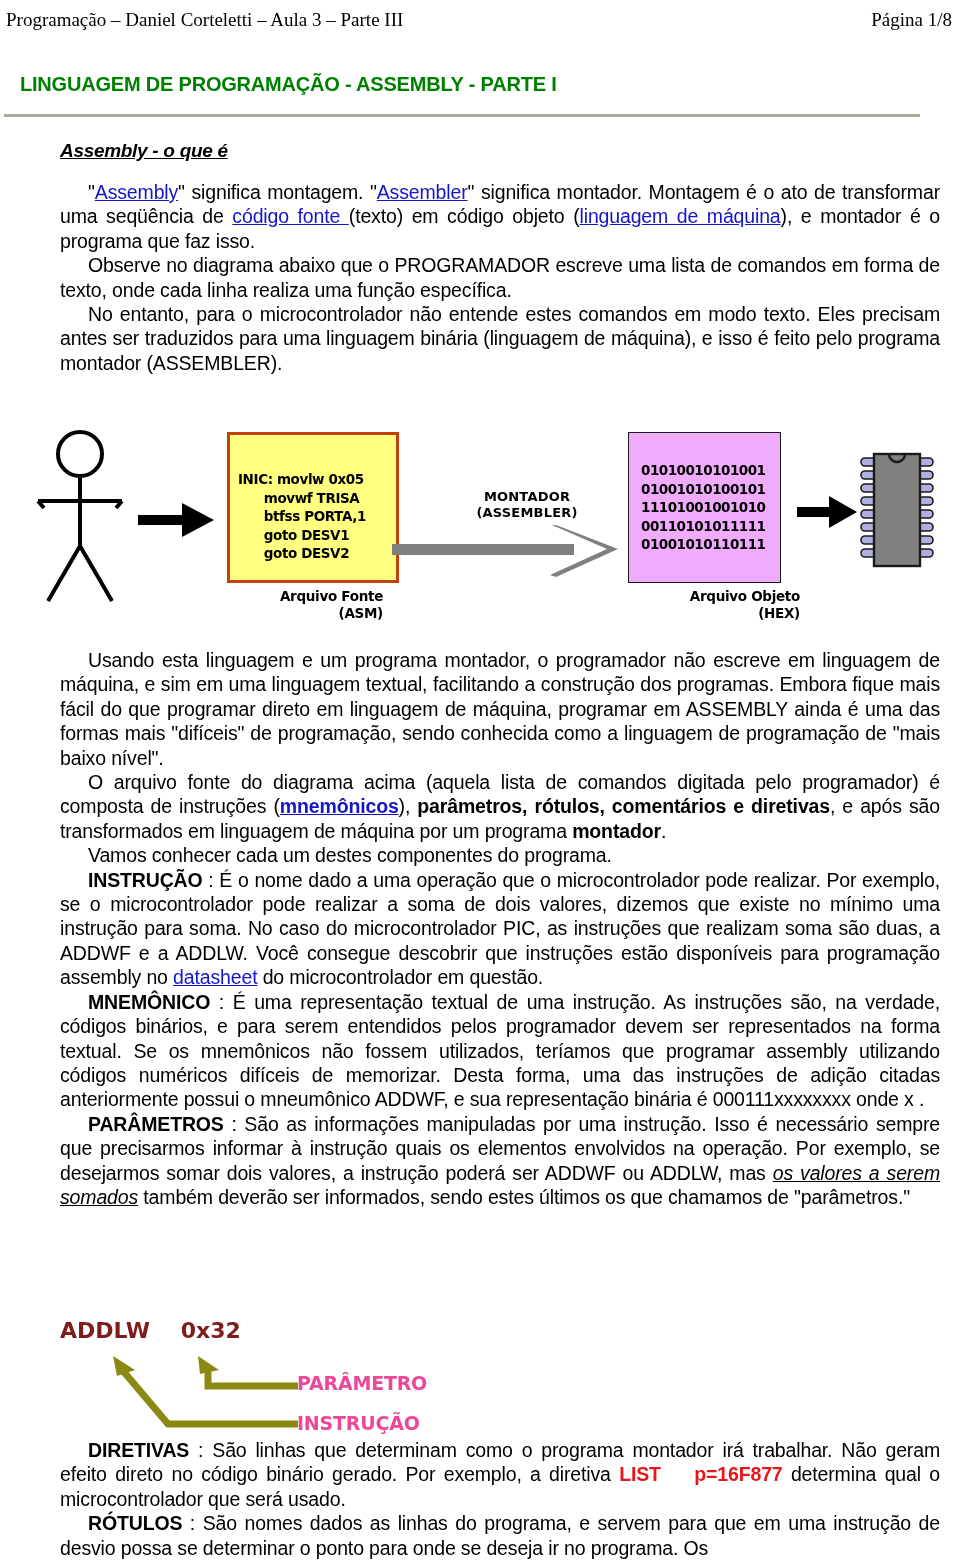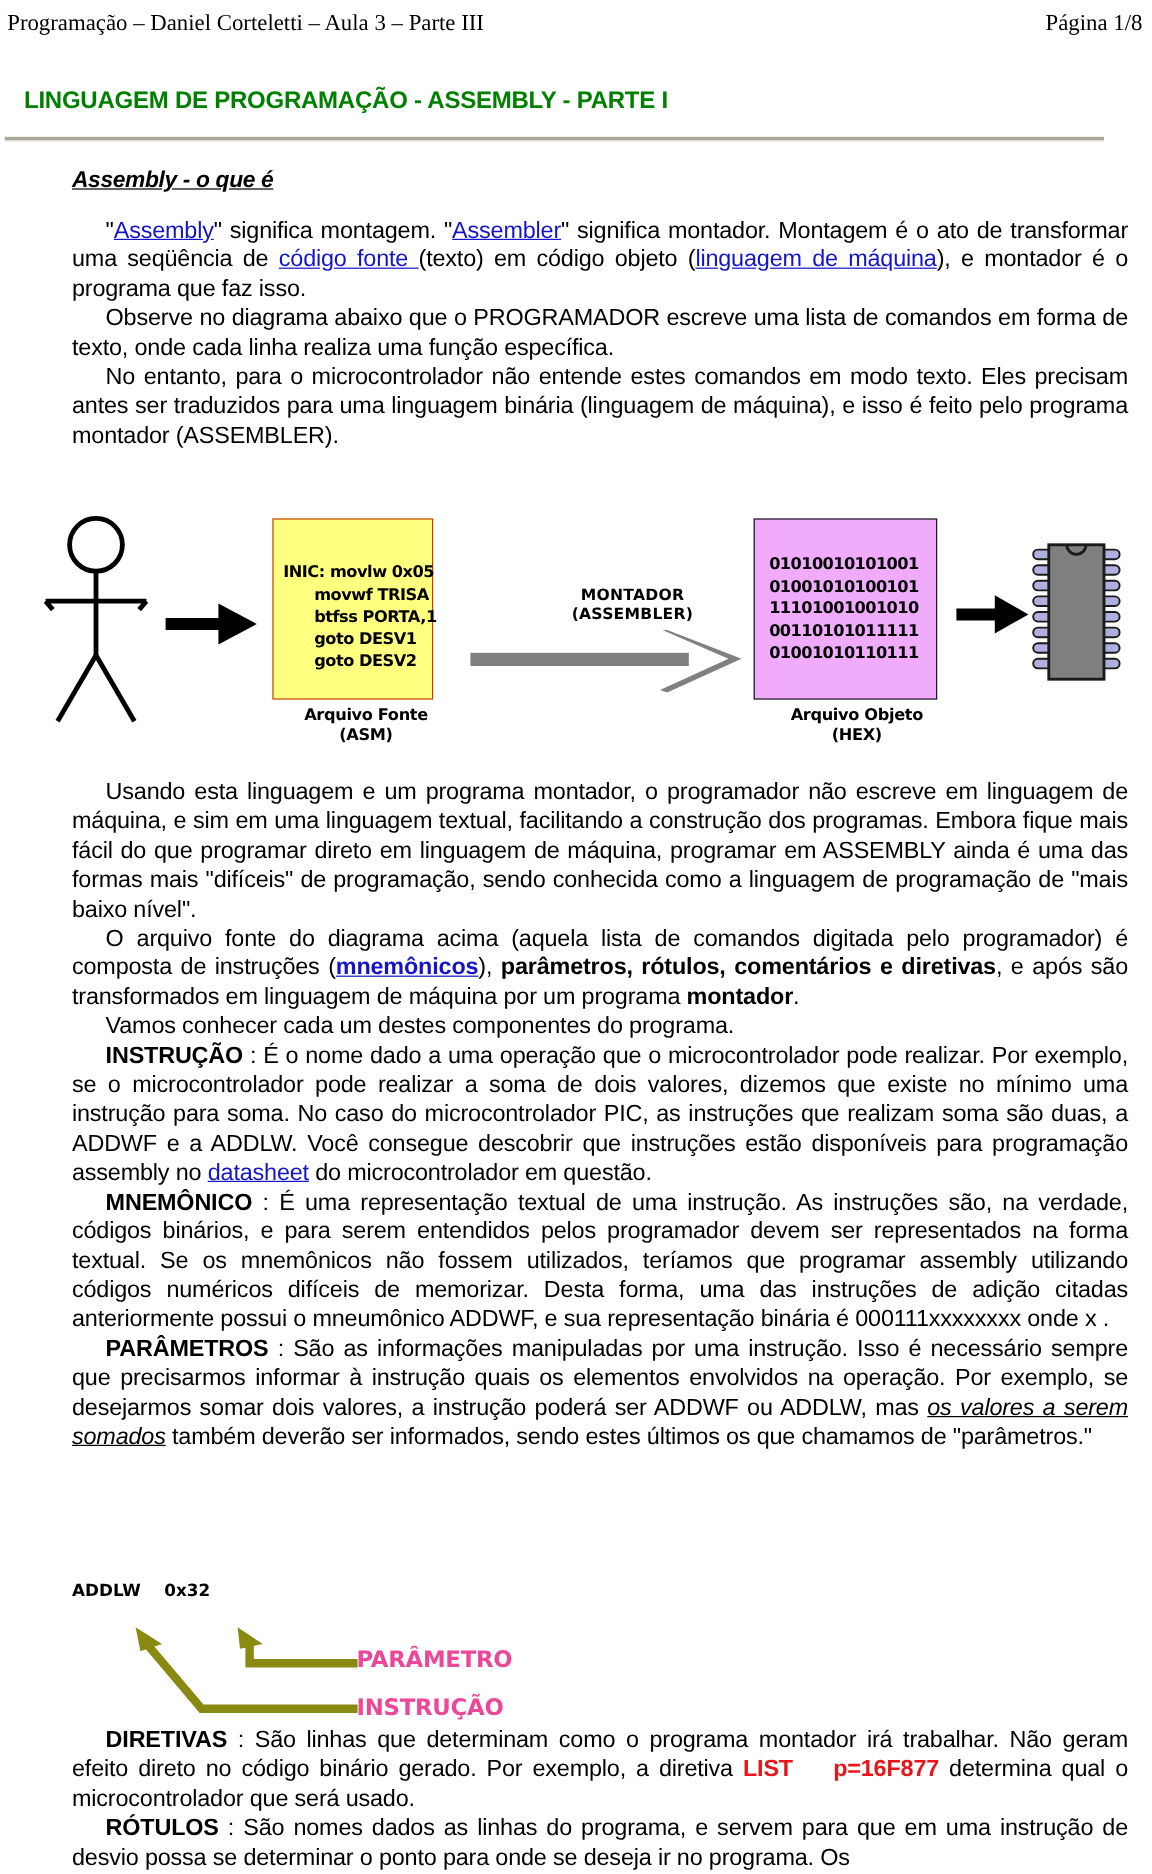--- a/index.html
+++ b/index.html
@@ -69,33 +69,33 @@
   .diagram{
     position:absolute; left:0; top:418px; width:960px; height:225px;
   }
   
   .stick{ position:absolute; left:30px; top:8px; width:120px; height:180px; }
 
   
   .arrow-blk1{ position:absolute; left:138px; top:497px; }
 
   .asm-box{
-    position:absolute; left:227px; top:432px; width:134px; height:151px;
-    background:#ffff80; border:1px solid #c2410c;
+    position:absolute; left:227px; top:432px; width:172px; height:151px;
+    background:#ffff80; border:3px solid #c2410c;
     box-sizing:border-box;
   }
   .asm-code{
     position:absolute; left:8px; top:35px;
     font-family:"DejaVu Sans", sans-serif;
     font-size:13.5px; font-weight:bold; line-height:18.5px;
     white-space:pre; color:#000;
     letter-spacing:-0.4px;
   }
   .cap{
-    position:absolute; text-align:center;
+    position:absolute; text-align:right;
     font-family:"DejaVu Sans", sans-serif;
     font-size:13.5px; font-weight:bold; line-height:17px;
     color:#000; letter-spacing:-0.3px;
   }
   .cap-asm{ left:227px; top:588px; width:156px; }
   .cap-hex{ left:628px; top:588px; width:172px; }
 
   .montador-lbl{
     position:absolute; left:452px; top:489px; width:150px;
     font-family:"DejaVu Sans", sans-serif;
@@ -115,22 +115,22 @@
     white-space:pre; color:#000; letter-spacing:-0.5px;
   }
 
   .chip{ position:absolute; left:858px; top:448px; width:78px; height:124px; }
 
   
   .diagram2{ position:absolute; left:0; top:1318px; width:520px; height:118px; }
   .addlw-txt{
     position:absolute; left:60px; top:0px;
     font-family:"DejaVu Sans", sans-serif;
-    font-size:14px; font-weight:bold; white-space:pre;
-    letter-spacing:0px; color:#000000;
+    font-size:22px; font-weight:bold; white-space:pre;
+    letter-spacing:0px; color:#7f1d1d;
   }
   .olive-lbl{
     position:absolute;
     font-family:"DejaVu Sans", sans-serif;
     font-size:19px; font-weight:bold; color:#ec4899;
     white-space:nowrap; letter-spacing:-0.2px;
   }
   .lbl-param{ left:297px; top:54px; }
   .lbl-instr{ left:297px; top:94px; }
 

